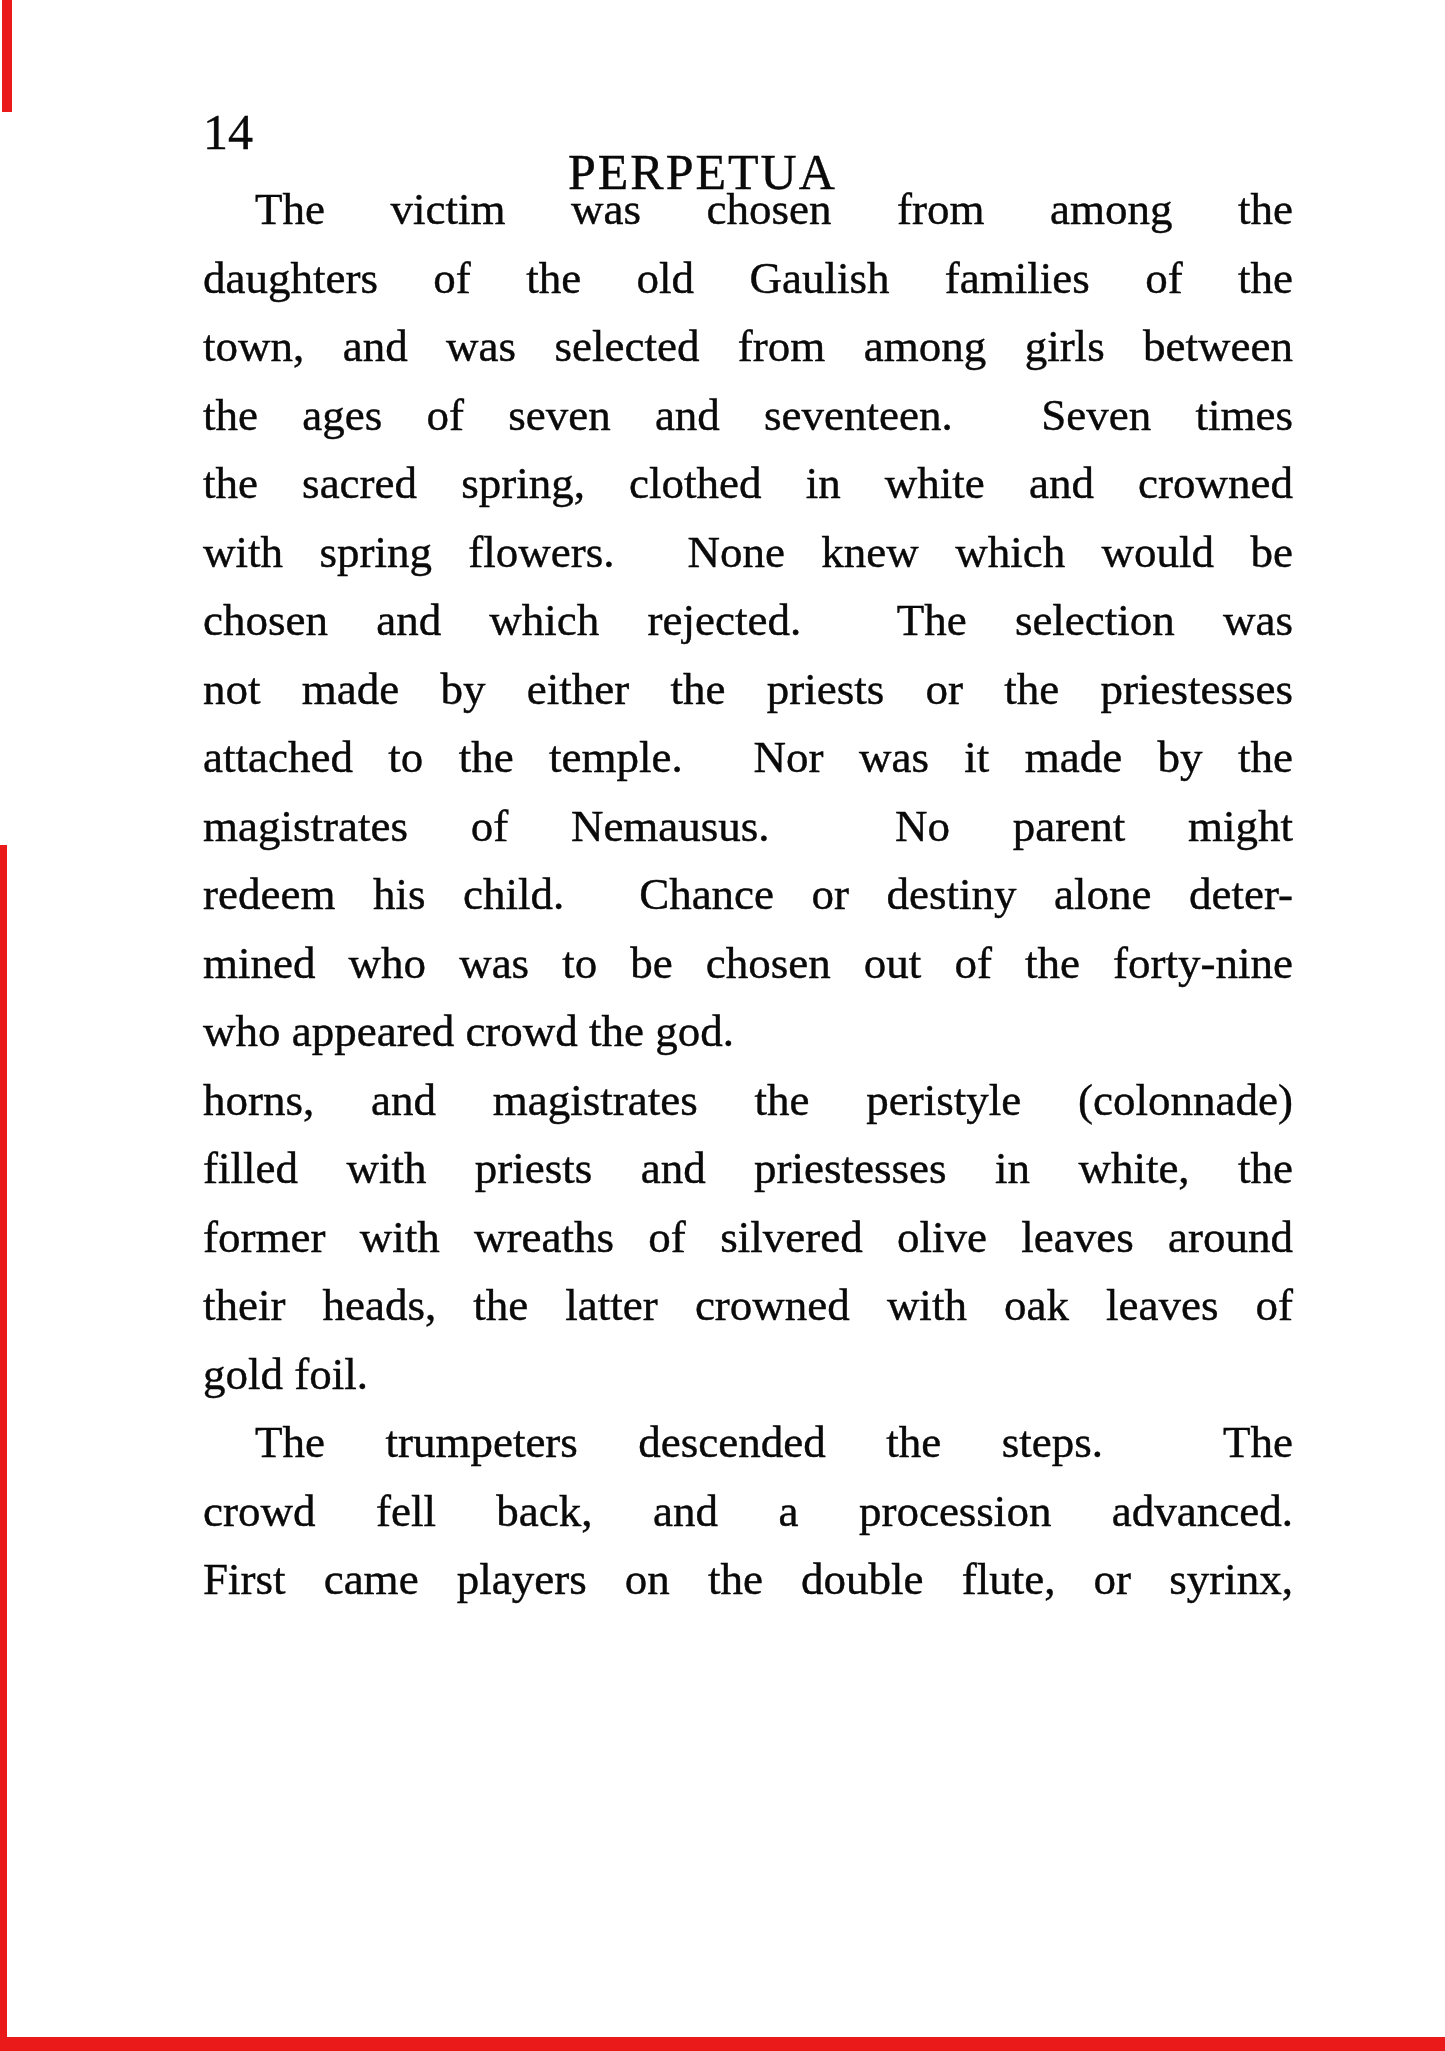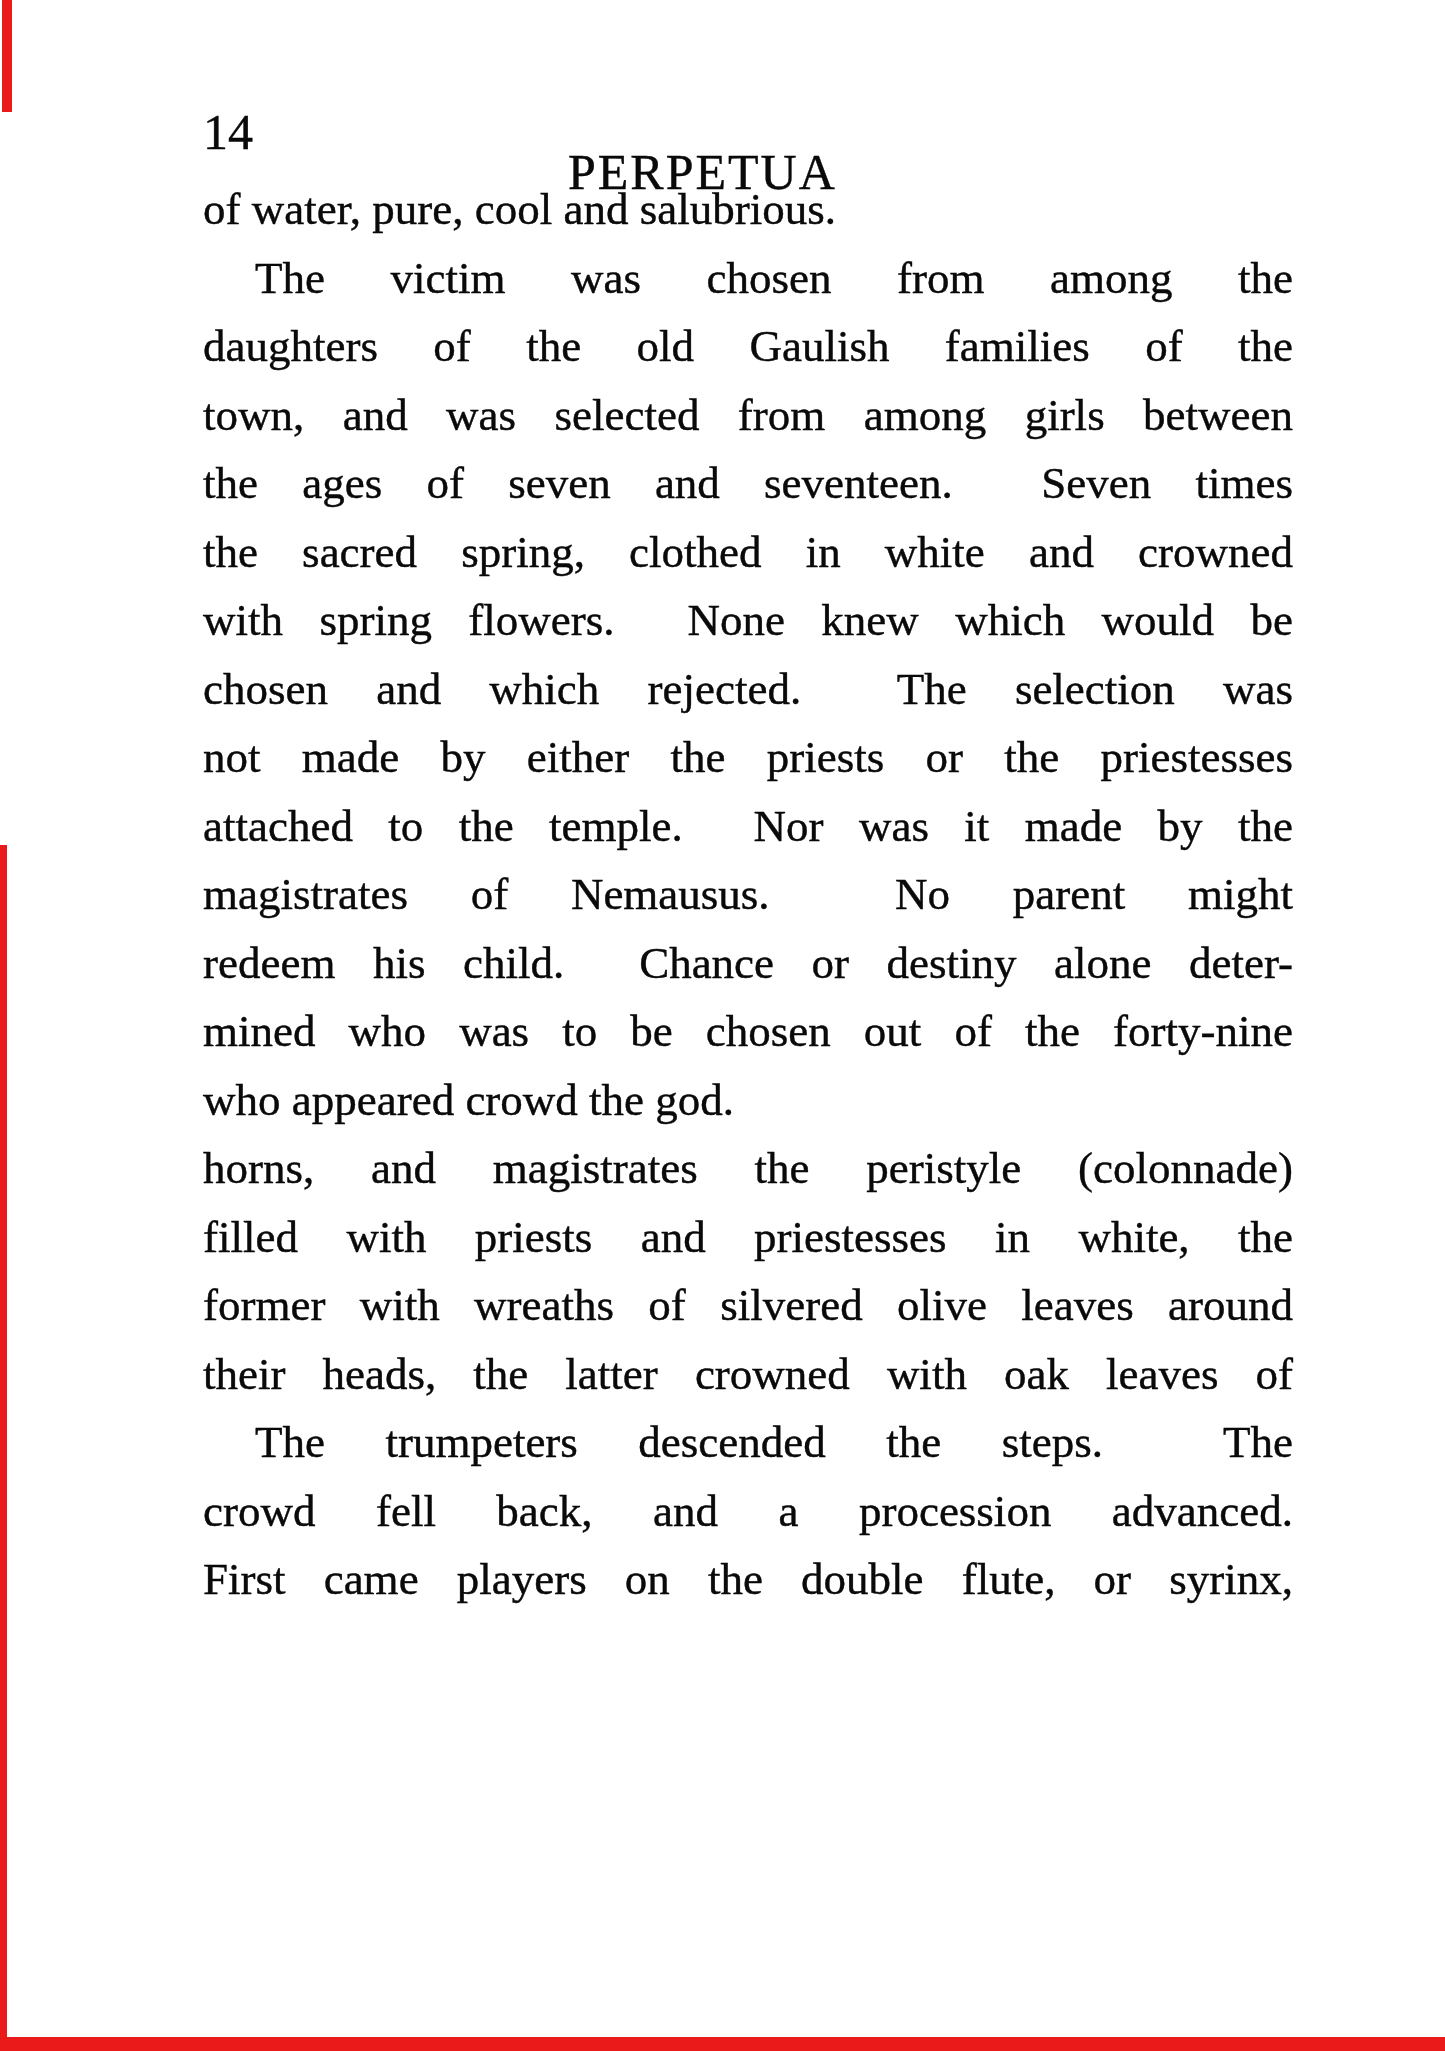--- a/index.html
+++ b/index.html
@@ -66,38 +66,38 @@
 <body>
 
 <div class="page">
 
   <div class="header-row">
     <span class="page-number">14</span>
     <span class="header-title">PERPETUA</span>
   </div>
 
   <div class="text-block">
-      <div class="line">of water, pure, cool and salubrious.</div>
       <div class="line j in">The victim was chosen from among the</div>
       <div class="line j">daughters of the old Gaulish families of the</div>
       <div class="line j">town, and was selected from among girls between</div>
       <div class="line j">the ages of seven and seventeen.&nbsp; Seven times</div>
       <div class="line j">the sacred spring, clothed in white and crowned</div>
       <div class="line j">with spring flowers.&nbsp; None knew which would be</div>
       <div class="line j">chosen and which rejected.&nbsp; The selection was</div>
       <div class="line j">not made by either the priests or the priestesses</div>
       <div class="line j">attached to the temple.&nbsp; Nor was it made by the</div>
       <div class="line j">magistrates of Nemausus.&nbsp; No parent might</div>
       <div class="line j">redeem his child.&nbsp; Chance or destiny alone deter-</div>
       <div class="line j">mined who was to be chosen out of the forty-nine</div>
       <div class="line">who appeared crowd the god.</div>
       <div class="line j">horns, and magistrates the peristyle (colonnade)</div>
       <div class="line j">filled with priests and priestesses in white, the</div>
       <div class="line j">former with wreaths of silvered olive leaves around</div>
       <div class="line j">their heads, the latter crowned with oak leaves of</div>
+      <div class="line">gold foil.</div>
       <div class="line j in">The trumpeters descended the steps.&nbsp; The</div>
       <div class="line j">crowd fell back, and a procession advanced.</div>
       <div class="line j">First came players on the double flute, or syrinx,</div>
     </div>
 
   <div class="scan-artifact artifact-top-left" style="background: rgb(234, 26, 26);"></div>
   <div class="scan-artifact artifact-left" style="background: rgb(234, 26, 26);"></div>
   <div class="scan-artifact artifact-bottom" style="background: rgb(234, 26, 26);"></div>
 
 </div>

